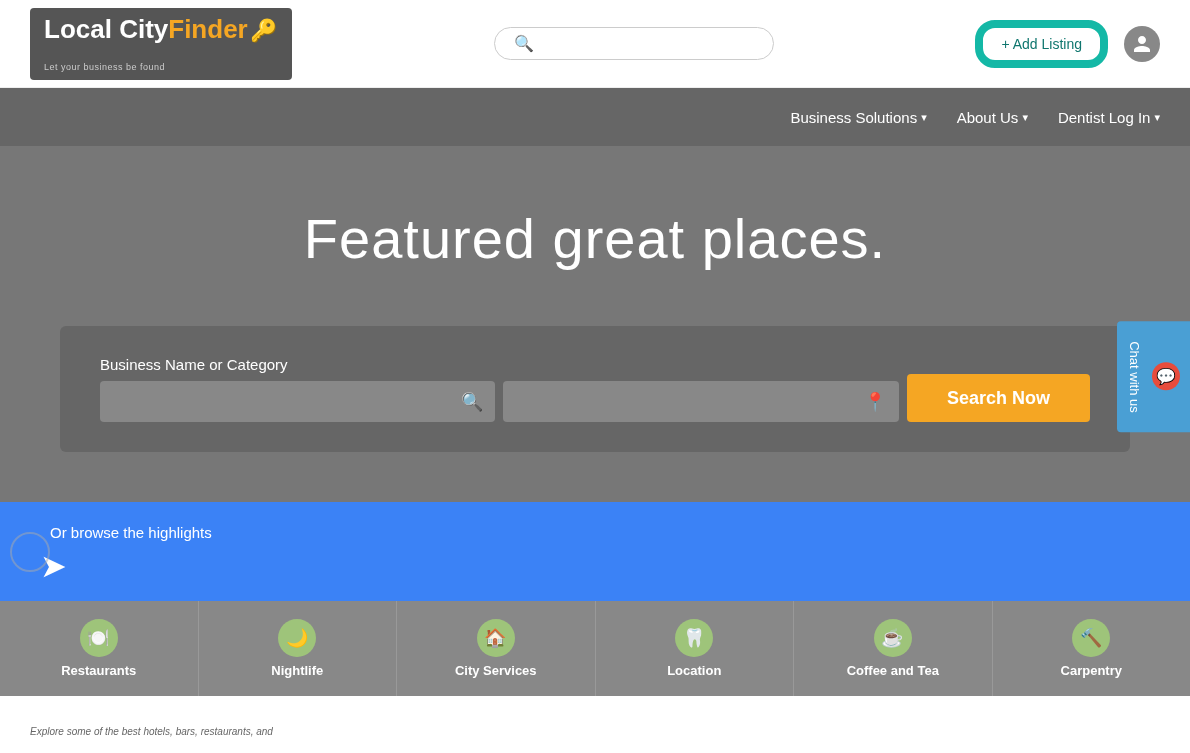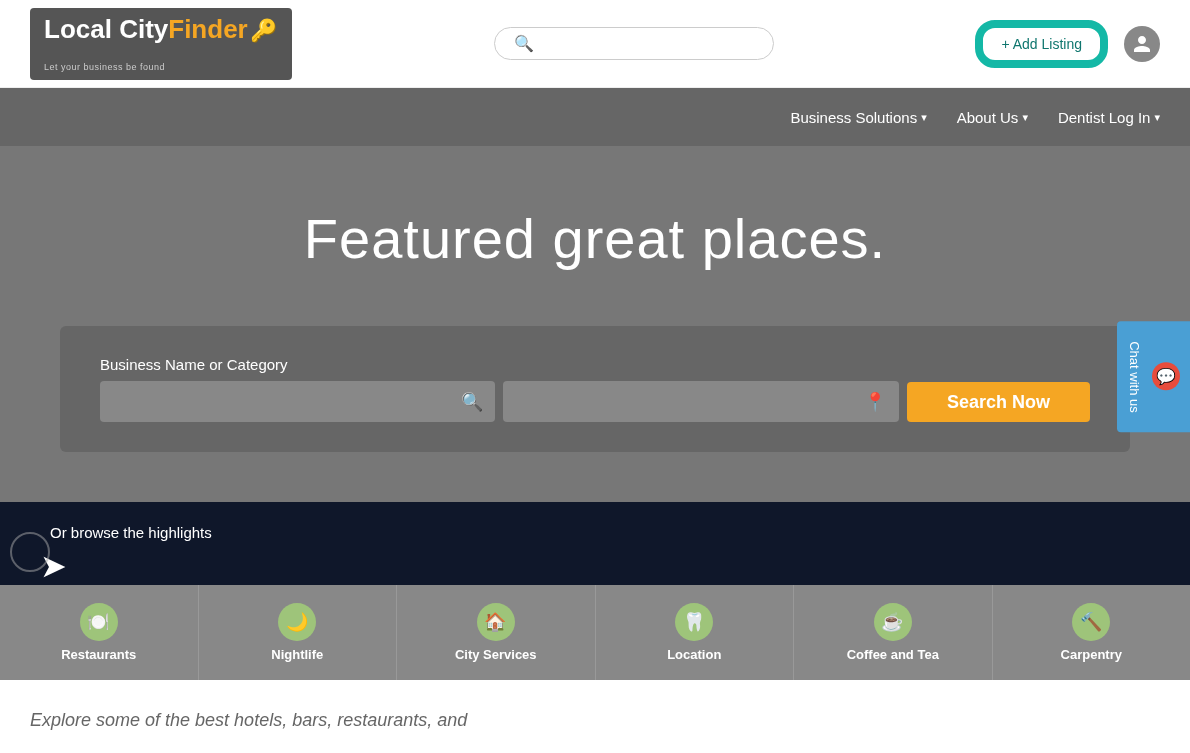--- a/index.html
+++ b/index.html
@@ -164,21 +164,21 @@
     .search-now-btn {
       background: #f5a623;
       color: #fff;
       border: none;
       border-radius: 4px;
       padding: 13px 40px;
       font-size: 18px;
       font-weight: bold;
       cursor: pointer;
       white-space: nowrap;
-      height: 40px;
+      height: 48px;
       display: flex;
       align-items: center;
     }
 
     
     .category-bar {
       background: #888;
       display: flex;
       align-items: stretch;
       overflow: hidden;
@@ -327,21 +327,21 @@
     <div class="search-field">
       <div class="search-input-wrap">
         <input type="text" placeholder="" style="">
         <span class="input-icon">📍</span>
       </div>
     </div>
     <button class="search-now-btn">Search Now</button>
   </div>
 </div>
 
-<div style="background:#0f172a; padding: 20px 30px 0; display:flex; align-items:center;">
+<div style="background:#3b82f6; padding: 20px 30px 16px; display:flex; align-items:center;">
   <div style="position:relative;">
     <div style="position:absolute; left:-20px; top:10px; width:40px; height:40px; border:2px solid #aaa; border-radius:50%; opacity:0.5;"></div>
     <p style="color:#fff; font-size:15px; font-weight:500; line-height:1.4; padding-left:20px;">Or browse the highlights</p>
     <span style="color:#fff; font-size:32px; padding-left:10px; display:block; margin-top:4px;">➤</span>
   </div>
 </div>
 
 <div class="category-bar">
   <div class="category-item">
     <div class="icon-circle">🍽️</div>
@@ -364,20 +364,20 @@
     <span class="cat-label">Coffee and Tea</span>
   </div>
   <div class="category-item">
     <div class="icon-circle">🔨</div>
     <span class="cat-label">Carpentry</span>
   </div>
 </div>
 
 <div class="featured-section">
   <div>
-    <p style="color:#666; font-size:18px; font-style:italic;">Explore some of the best hotels, bars, restaurants, and</p>
+    <p style="color:#666; font-size:10px; font-style:italic;">Explore some of the best hotels, bars, restaurants, and</p>
   </div>
 </div>
 
 <div class="chat-widget">
   <div class="chat-dot">💬</div>
   <span>Chat with us</span>
 </div>
 
 </body></html>

